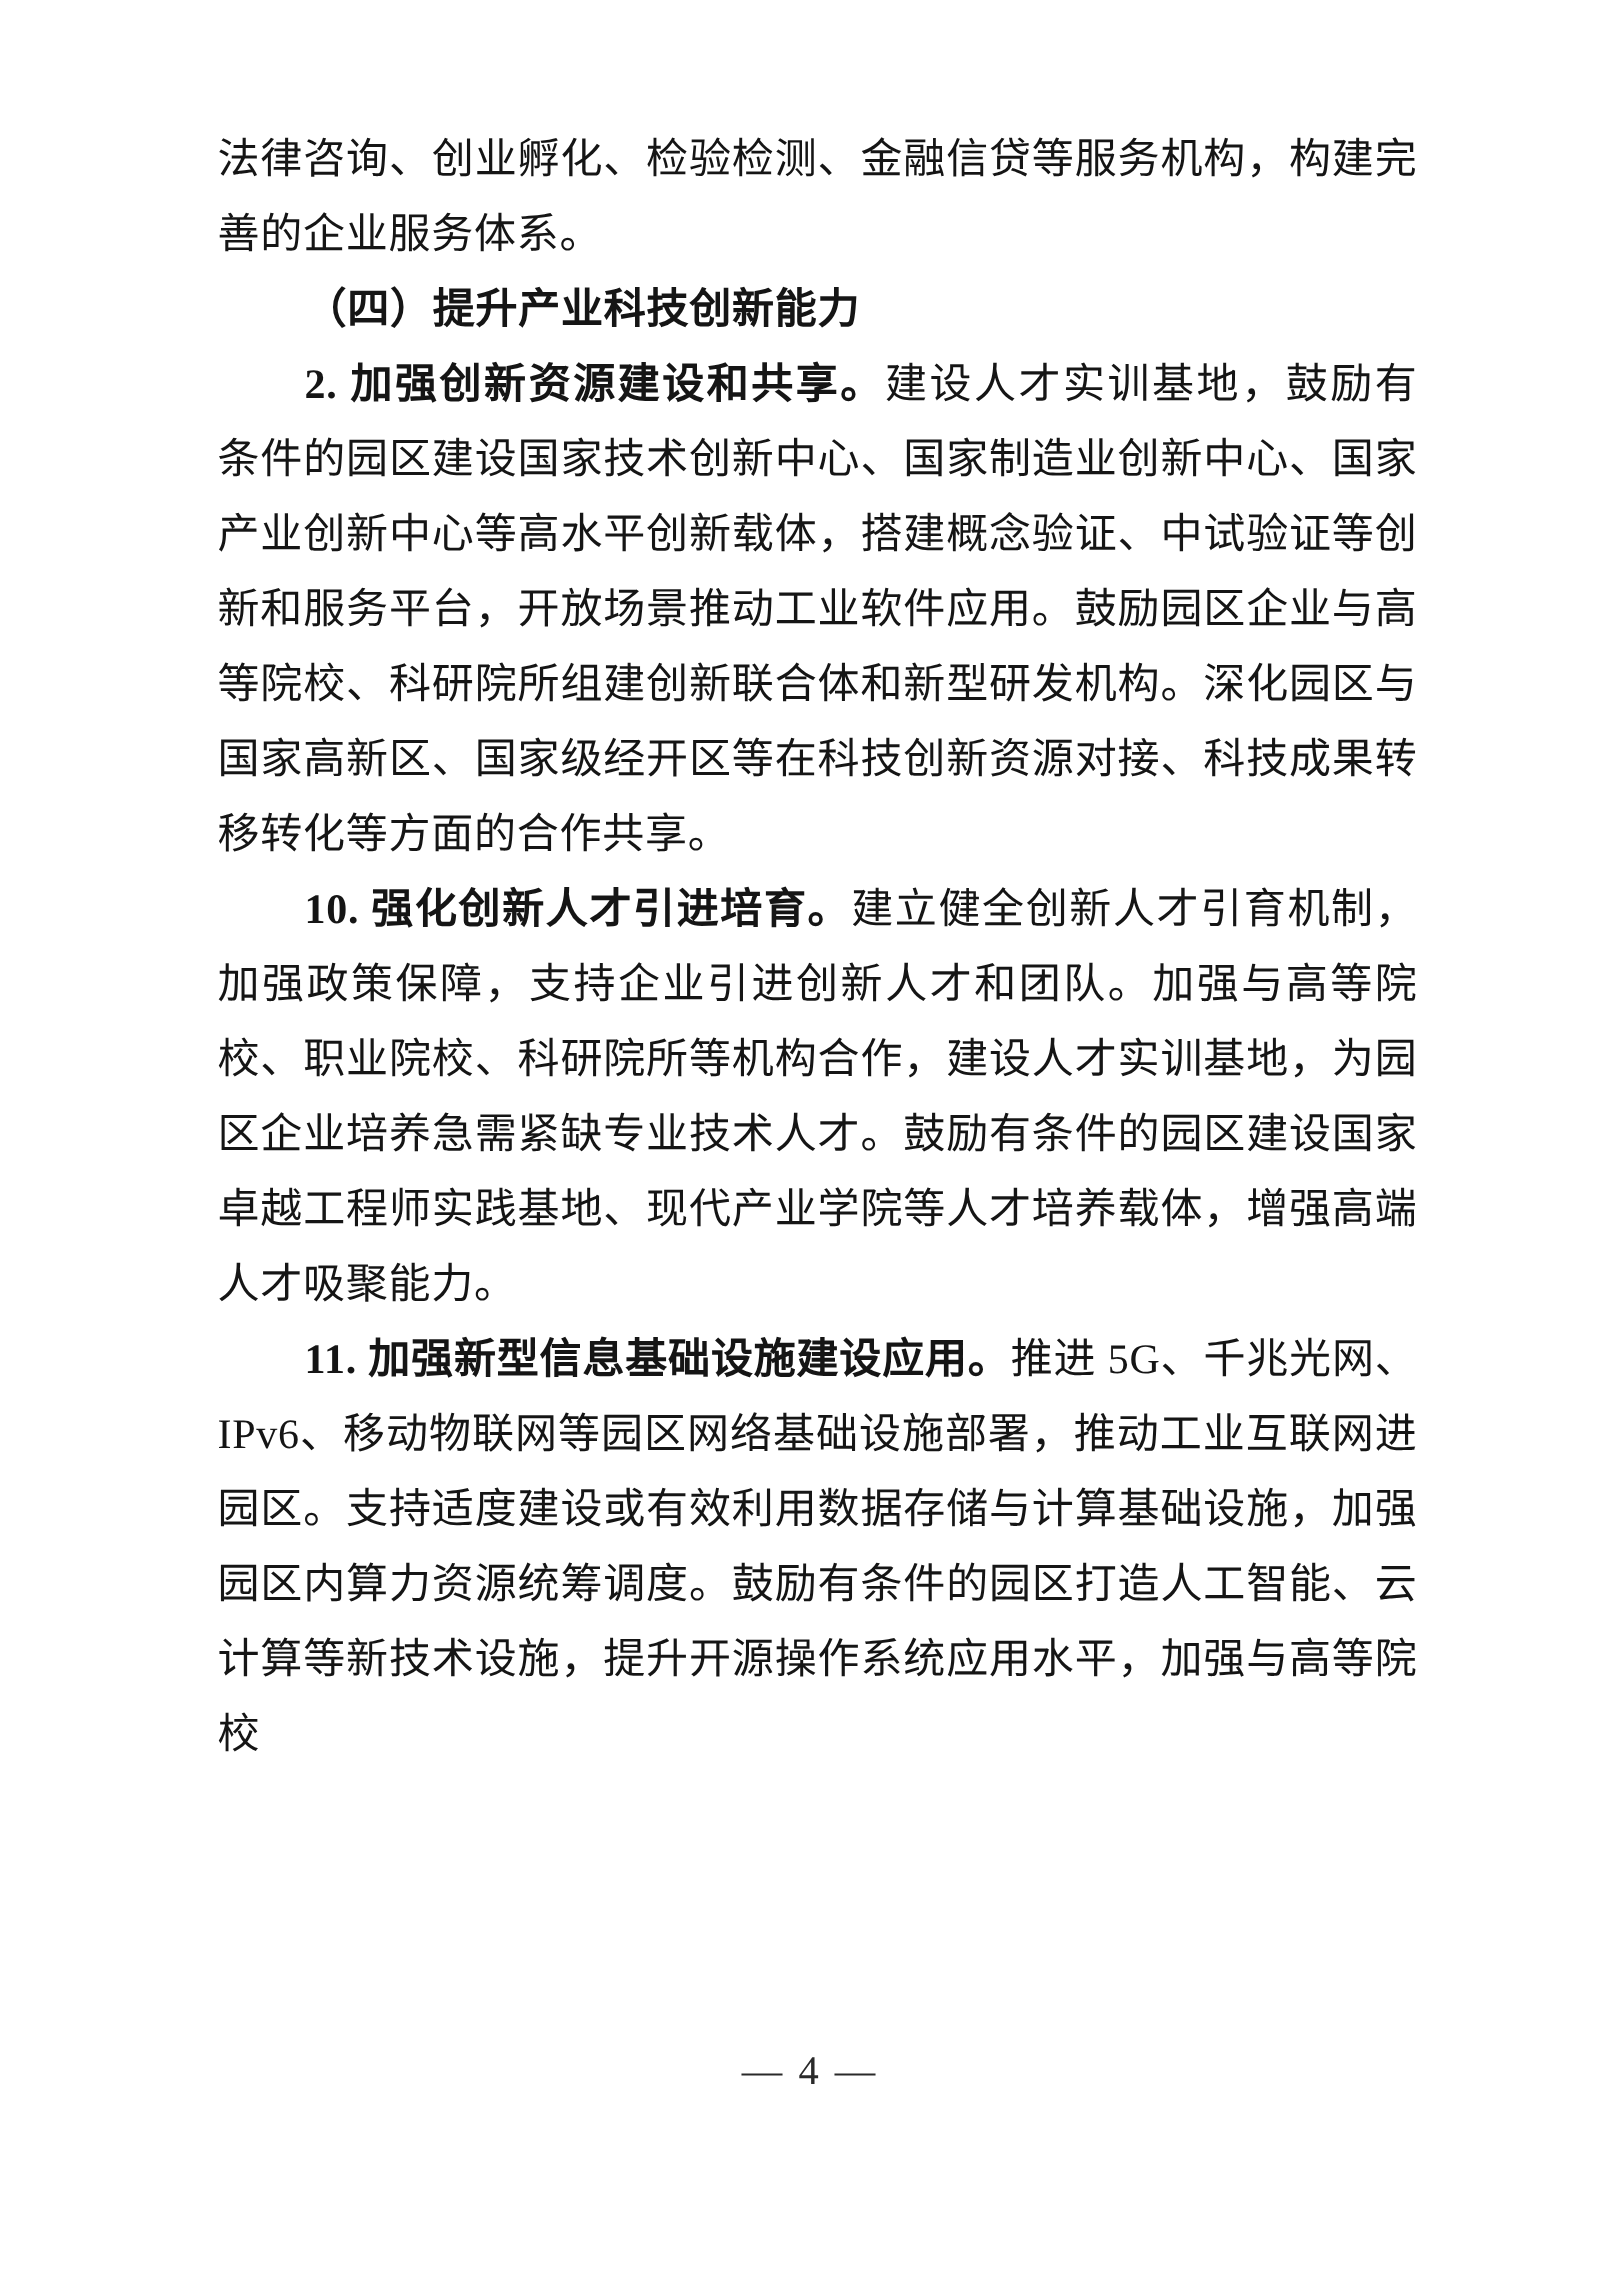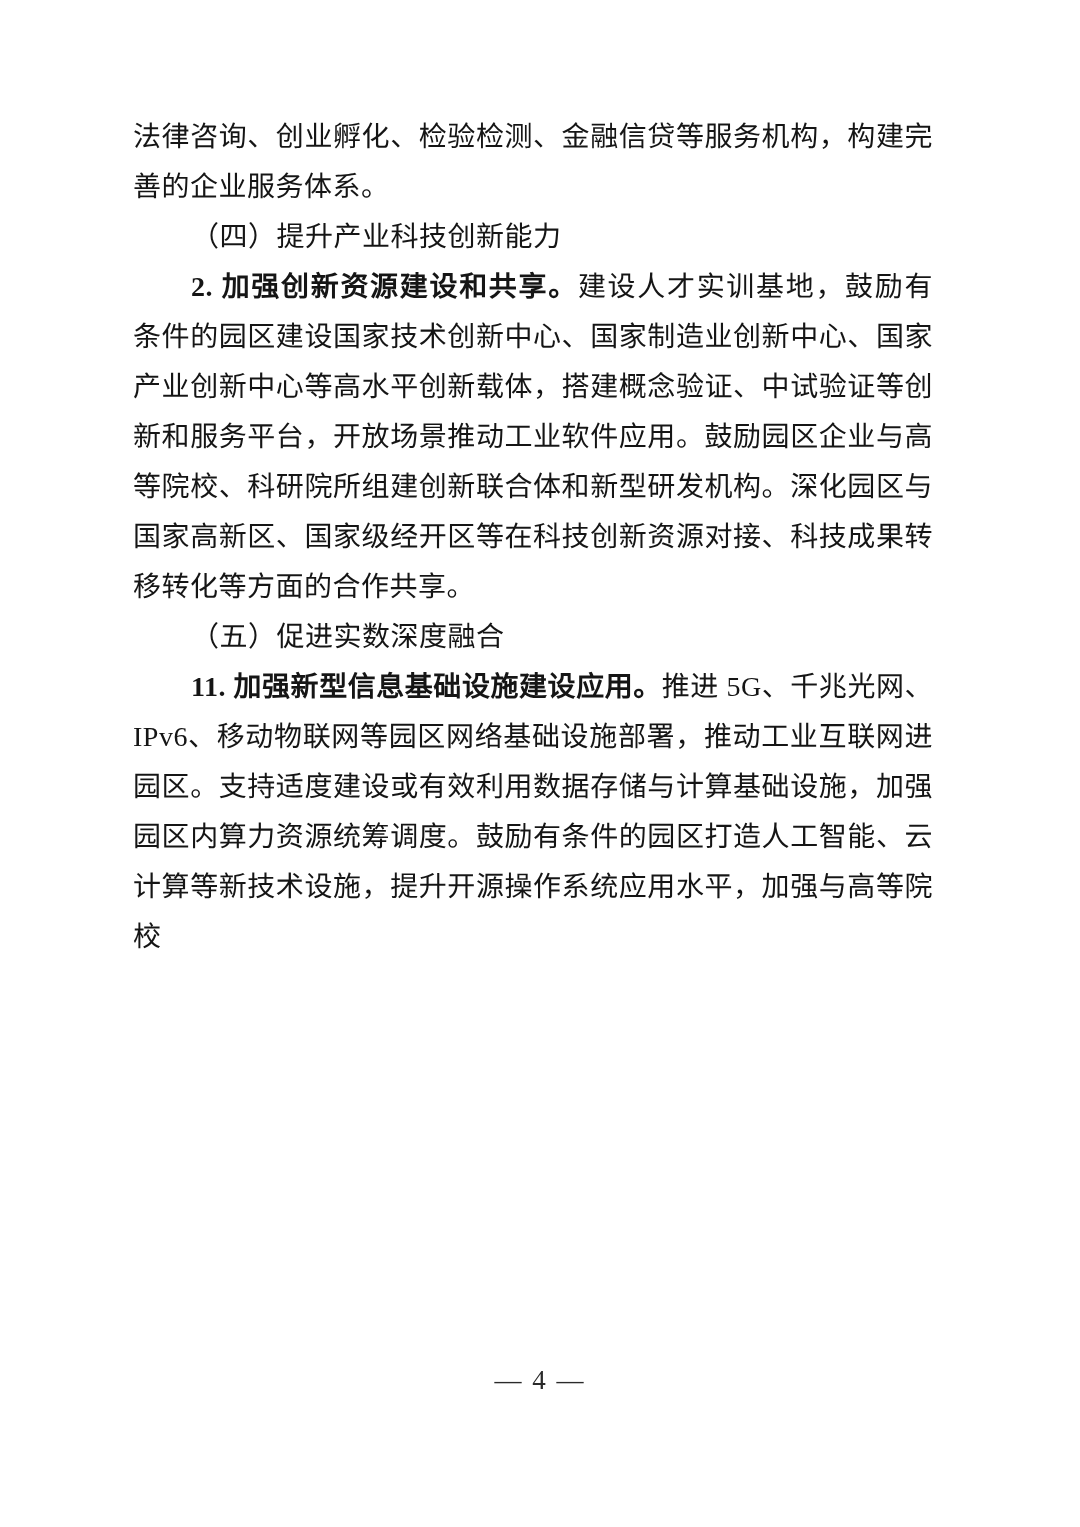--- a/index.html
+++ b/index.html
@@ -11,38 +11,38 @@
     position: relative;
     width: 1080px;
     height: 1527px;
     background: #ffffff;
     overflow: hidden;
     font-family: "Liberation Serif", "DejaVu Serif", serif;
     color: #151515;
   }
   .content {
     position: absolute;
-    left: 133px;
+    left: 145px;
     top: 0;
     width: 800px;
-    padding-top: 112px;
+    padding-top: 82px;
   }
   .para {
     margin: 0;
     font-size: 28px;
     line-height: 50px;
     text-align: justify;
     text-justify: inter-character;
     letter-spacing: 0.5px;
   }
   .indent {
     text-indent: 58px;
   }
   .heading {
-    font-weight: 400;
+    font-weight: 700;
   }
   .lead {
     font-weight: 700;
   }
   .footer {
     position: absolute;
     top: 1359px;
     left: 0;
     width: 100%;
     text-align: center;
@@ -59,22 +59,22 @@
 
 <div class="page">
   <div class="content">
 
     <p class="para">法律咨询、创业孵化、检验检测、金融信贷等服务机构，构建完善的企业服务体系。</p>
 
     <p class="para heading indent">（四）提升产业科技创新能力</p>
 
     <p class="para indent"><span class="lead">2. 加强创新资源建设和共享。</span><span>建设人才实训基地，鼓励有条件的园区建设国家技术创新中心、国家制造业创新中心、国家产业创新中心等高水平创新载体，搭建概念验证、中试验证等创新和服务平台，开放场景推动工业软件应用。鼓励园区企业与高等院校、科研院所组建创新联合体和新型研发机构。深化园区与国家高新区、国家级经开区等在科技创新资源对接、科技成果转移转化等方面的合作共享。</span></p>
 
+    <p class="para indent"><span class="lead">10. 强化创新人才引进培育。</span><span>建立健全创新人才引育机制，加强政策保障，支持企业引进创新人才和团队。加强与高等院校、职业院校、科研院所等机构合作，建设人才实训基地，为园区企业培养急需紧缺专业技术人才。鼓励有条件的园区建设国家卓越工程师实践基地、现代产业学院等人才培养载体，增强高端人才吸聚能力。</span></p>
 
-    <p class="para heading indent">（五）促进实数深度融合</p>
 
     <p class="para indent"><span class="lead">11. 加强新型信息基础设施建设应用。</span><span>推进 5G、千兆光网、IPv6、移动物联网等园区网络基础设施部署，推动工业互联网进园区。支持适度建设或有效利用数据存储与计算基础设施，加强园区内算力资源统筹调度。鼓励有条件的园区打造人工智能、云计算等新技术设施，提升开源操作系统应用水平，加强与高等院校</span></p>
 
   </div>
 
   <div class="footer">
     <span class="page-number">— 4 —</span>
   </div>
 </div>
 

